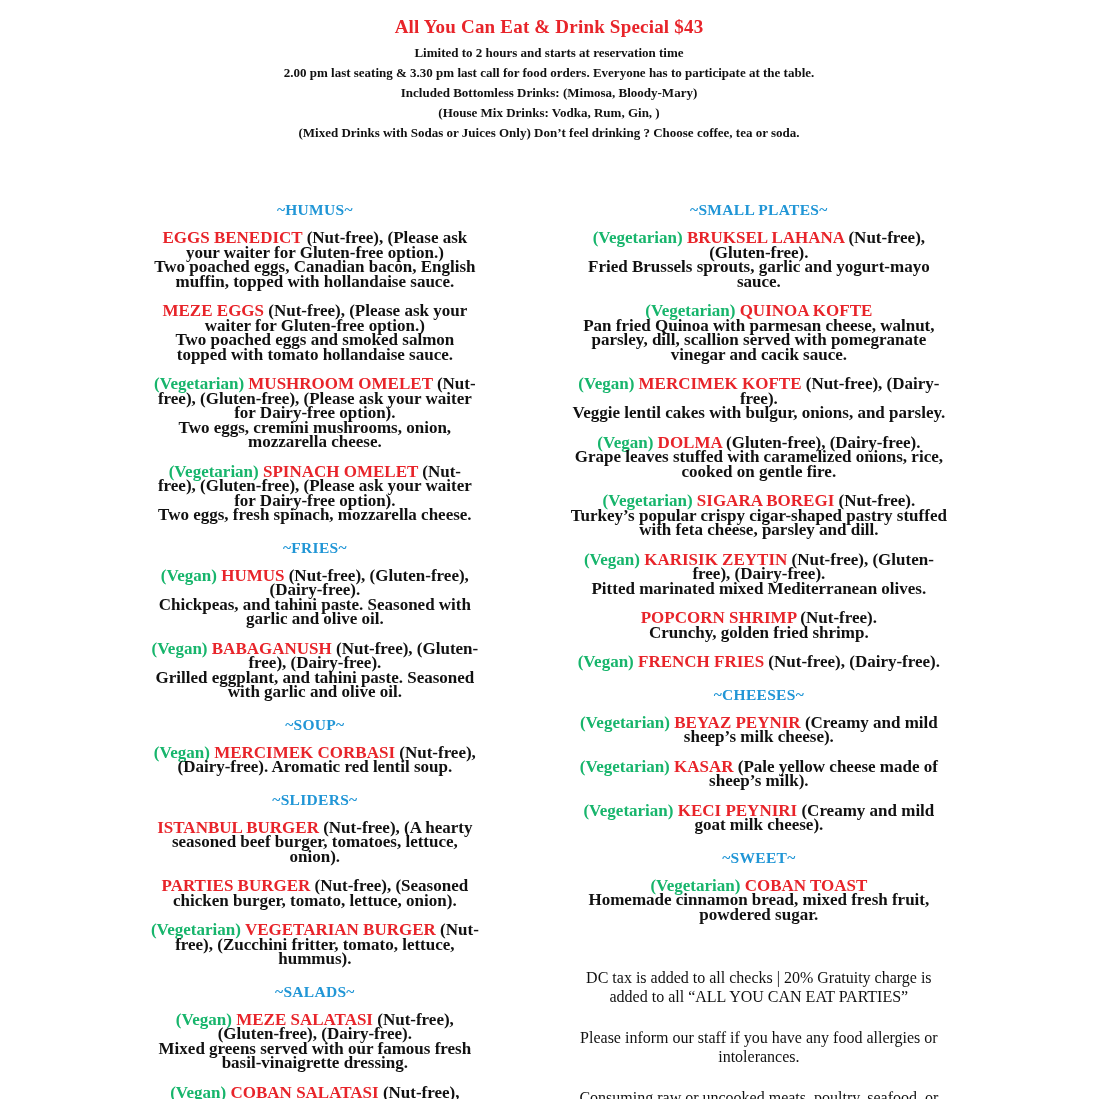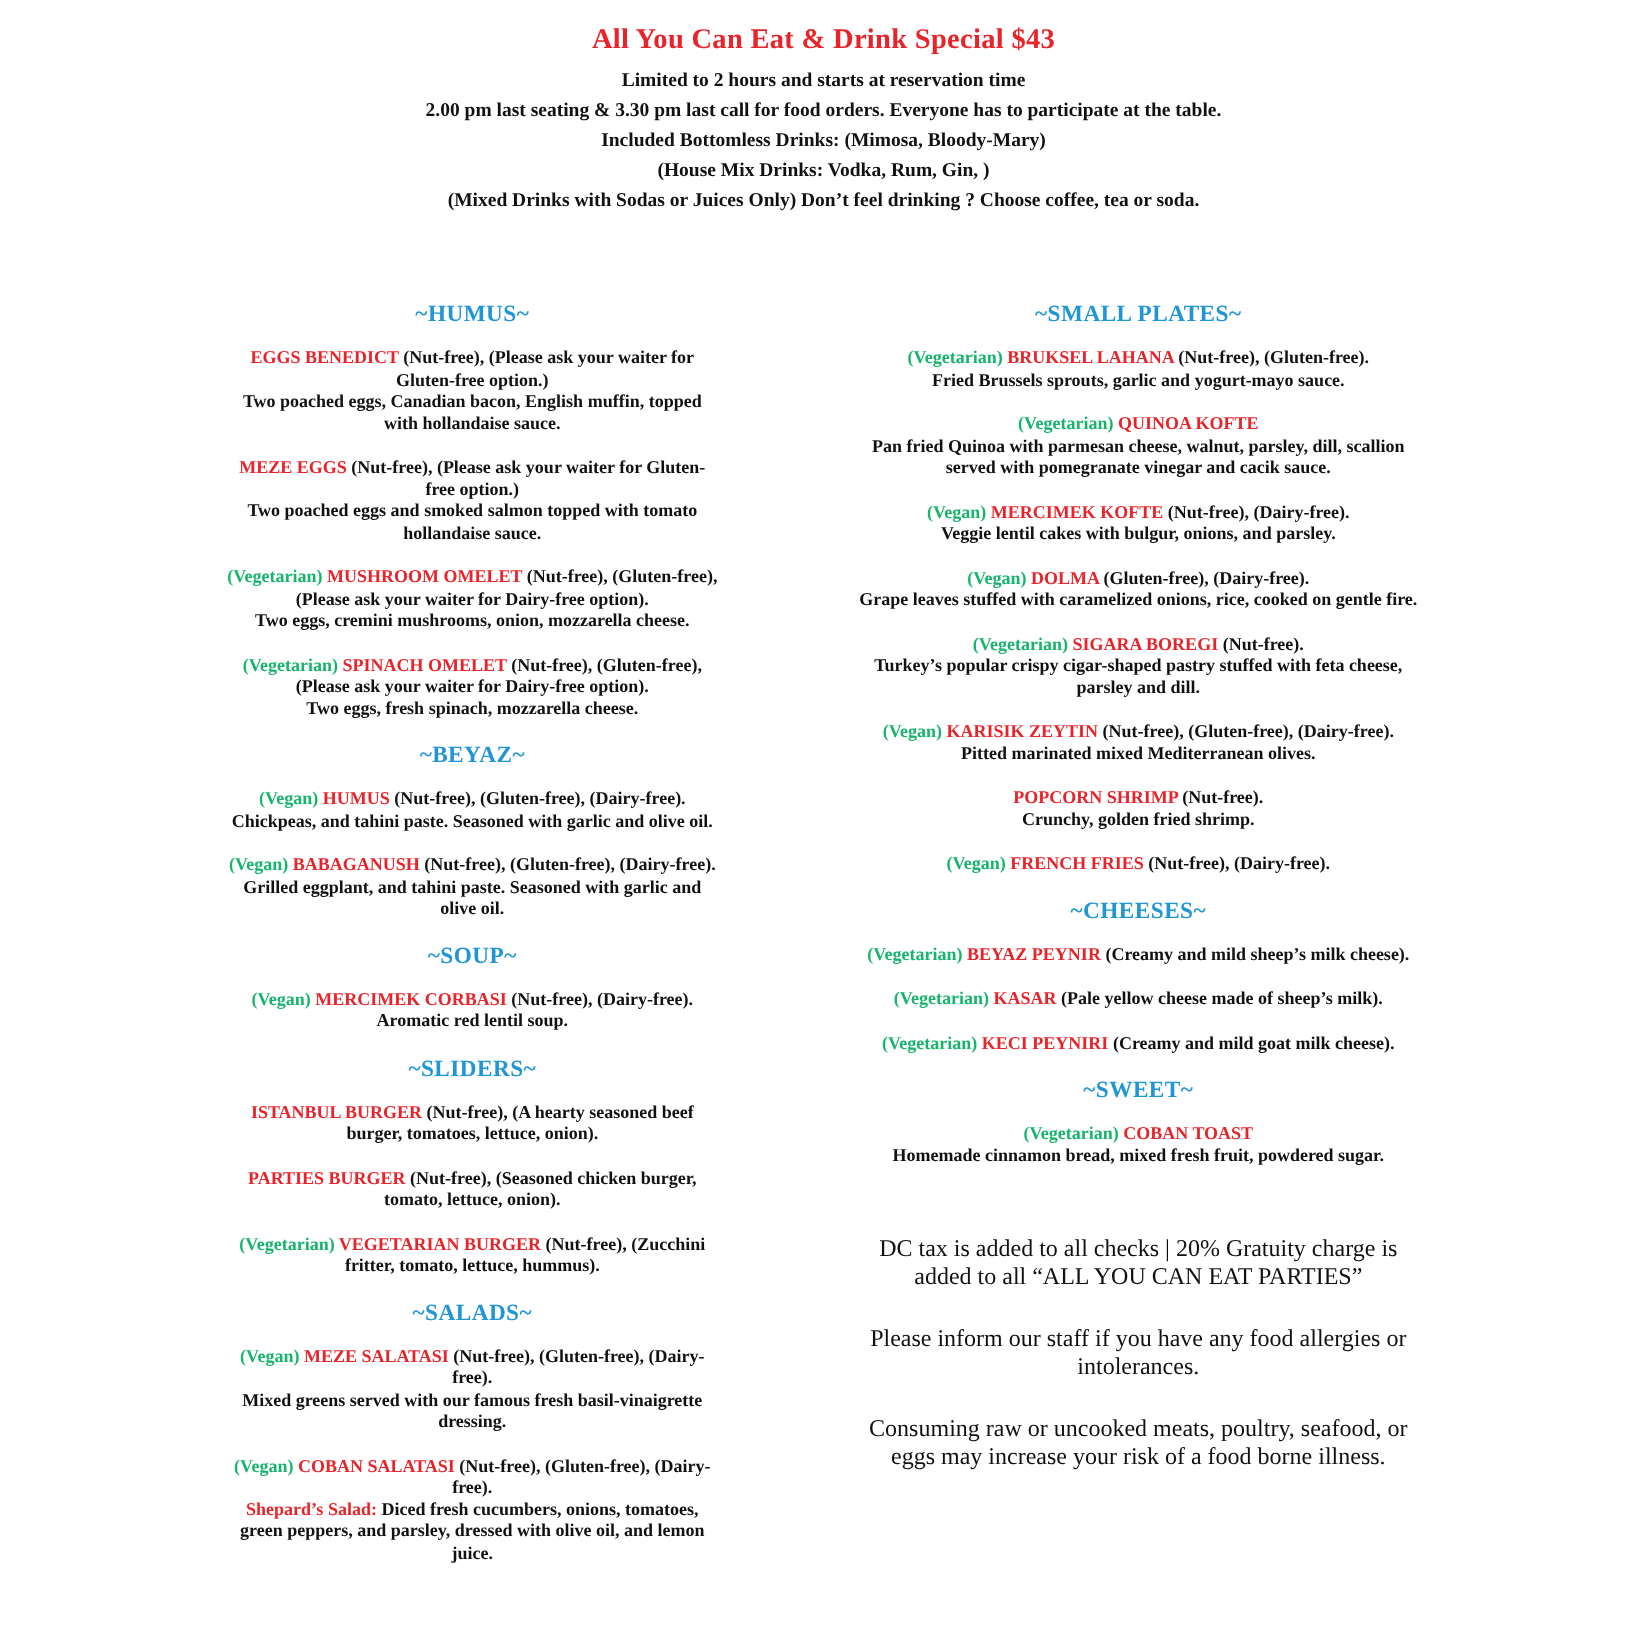--- a/index.html
+++ b/index.html
@@ -66,21 +66,21 @@
     margin: 0 0 12px 0;
     letter-spacing: .3px;
   }
   .section {
     margin-bottom: 14px;
   }
   .section + .section .section-title { margin-top: 16px; }
   .item {
     text-align: center;
     margin: 0 0 15px 0;
-    font-size: 12px;
+    font-size: 17px;
     line-height: 14.5px;
     font-weight: bold;
   }
   .item:last-child { margin-bottom: 4px; }
   .tag-vegan, .tag-vegetarian {
     color: #17b56c;
   }
   .name {
     color: #e8242a;
   }
@@ -122,21 +122,21 @@
   <div class="columns">
     <div class="col col-left" id="left-col">
         <div class="section">
           <div class="section-title">~HUMUS~</div>
           <div class="item"><span class="name">EGGS BENEDICT</span><span class="desc"> (Nut-free), (Please ask your waiter for Gluten-free option.)</span><br><span class="desc">Two poached eggs, Canadian bacon, English muffin, topped with hollandaise sauce.</span></div>
           <div class="item"><span class="name">MEZE EGGS</span><span class="desc"> (Nut-free), (Please ask your waiter for Gluten-free option.)</span><br><span class="desc">Two poached eggs and smoked salmon topped with tomato hollandaise sauce.</span></div>
           <div class="item"><span class="tag-vegetarian">(Vegetarian) </span><span class="name">MUSHROOM OMELET</span><span class="desc"> (Nut-free), (Gluten-free), (Please ask your waiter for Dairy-free option).</span><br><span class="desc">Two eggs, cremini mushrooms, onion, mozzarella cheese.</span></div>
           <div class="item"><span class="tag-vegetarian">(Vegetarian) </span><span class="name">SPINACH OMELET</span><span class="desc"> (Nut-free), (Gluten-free), (Please ask your waiter for Dairy-free option).</span><br><span class="desc">Two eggs, fresh spinach, mozzarella cheese.</span></div>
         </div>
         <div class="section">
-          <div class="section-title">~BEYAZ~</div>
+          <div class="section-title">~FRIES~</div>
           <div class="item"><span class="tag-vegan">(Vegan) </span><span class="name">HUMUS</span><span class="desc"> (Nut-free), (Gluten-free), (Dairy-free).</span><br><span class="desc">Chickpeas, and tahini paste. Seasoned with garlic and olive oil.</span></div>
           <div class="item"><span class="tag-vegan">(Vegan) </span><span class="name">BABAGANUSH</span><span class="desc"> (Nut-free), (Gluten-free), (Dairy-free).</span><br><span class="desc">Grilled eggplant, and tahini paste. Seasoned with garlic and olive oil.</span></div>
         </div>
         <div class="section">
           <div class="section-title">~SOUP~</div>
           <div class="item"><span class="tag-vegan">(Vegan) </span><span class="name">MERCIMEK CORBASI</span><span class="desc"> (Nut-free), (Dairy-free). Aromatic red lentil soup.</span></div>
         </div>
         <div class="section">
           <div class="section-title">~SLIDERS~</div>
           <div class="item"><span class="name">ISTANBUL BURGER</span><span class="desc"> (Nut-free), (A hearty seasoned beef burger, tomatoes, lettuce, onion).</span></div>

